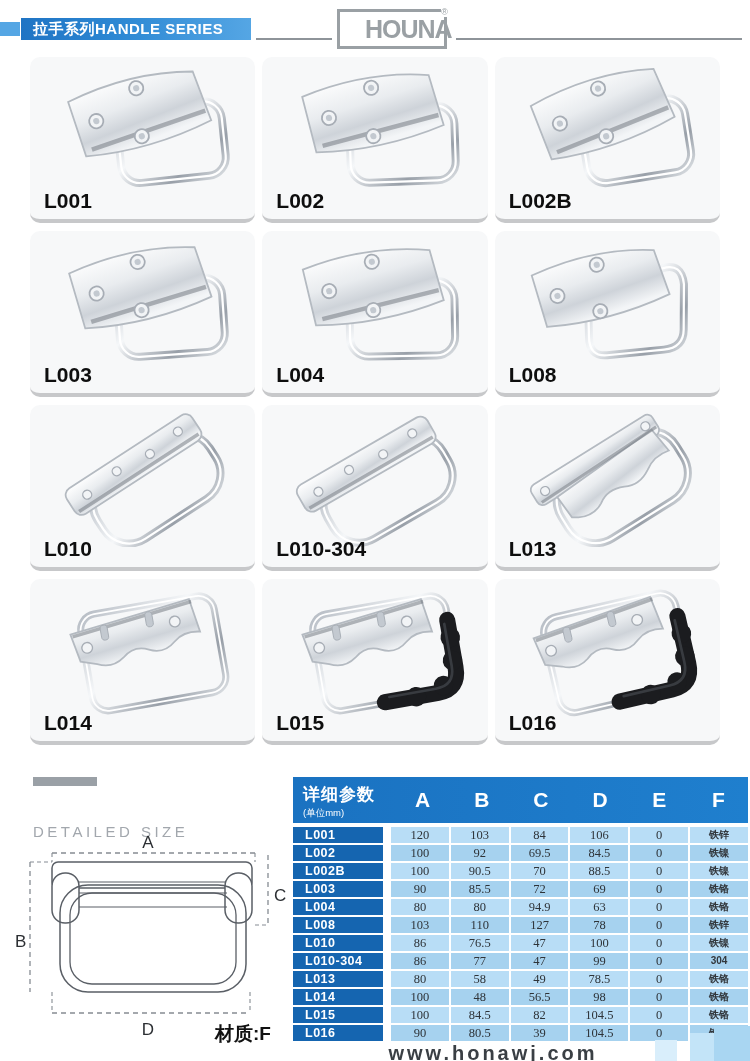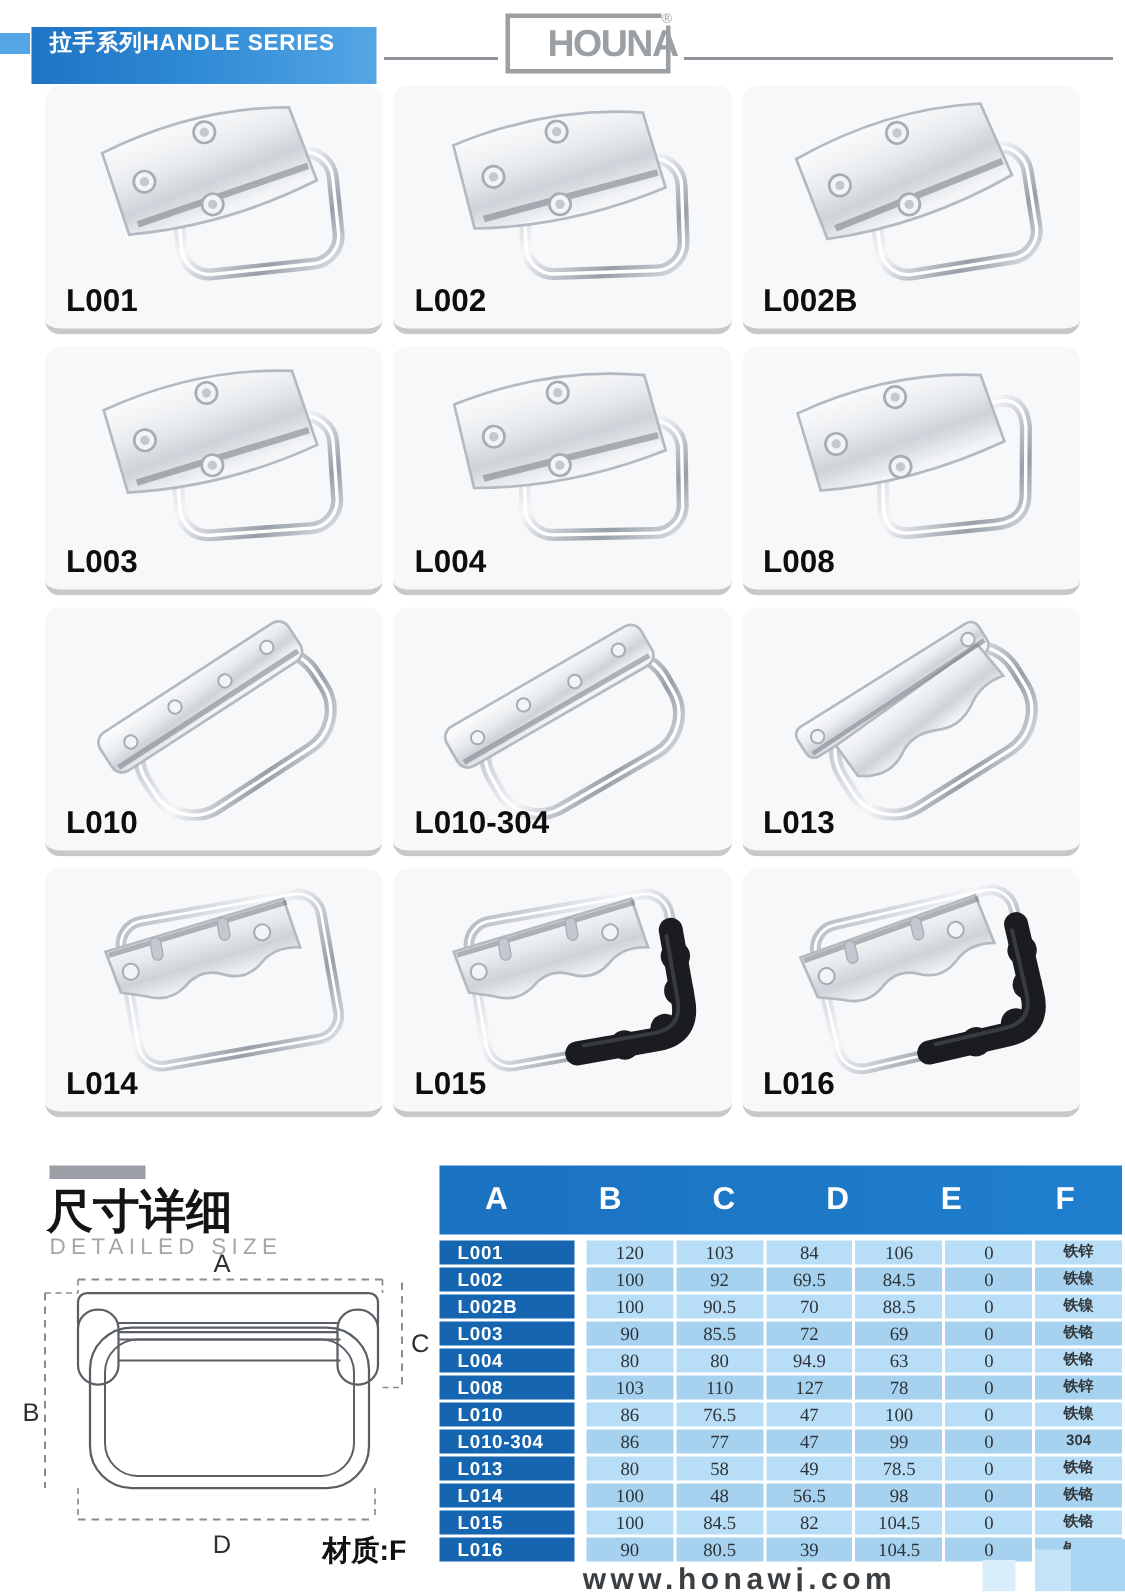--- a/index.html
+++ b/index.html
@@ -1,21 +1,21 @@
 <!DOCTYPE html>
 <html><head>
 <meta charset="utf-8">
 <style>
   html,body{margin:0;padding:0;background:#ffffff;}
   .page{position:relative;width:750px;height:1061px;background:#fff;overflow:hidden;
         font-family:"Liberation Sans",sans-serif;}
 
   
   .hdr-accent{position:absolute;left:0;top:22px;width:20px;height:14px;background:#55a6e4;}
-  .hdr-bar{position:absolute;left:21px;top:18px;width:230px;height:38px;
+  .hdr-bar{position:absolute;left:21px;top:18px;width:230px;height:22px;
            background:linear-gradient(90deg,#1f74c4,#2e89d4 45%,#55a6e4);
            color:#fff;font-size:15px;font-weight:bold;line-height:22px;padding-left:12px;
            letter-spacing:.5px;box-sizing:border-box;}
   .hdr-line{position:absolute;top:38px;height:2px;background:#8e9499;}
   .hdr-line.l{left:256px;width:76px;}
   .hdr-line.r{left:456px;width:286px;}
   .logo-box{position:absolute;left:337px;top:9px;width:110px;height:40px;border:3px solid #9aa0a4;
             box-sizing:border-box;text-align:center;}
   .logo-text{font-size:25px;font-weight:800;color:#9aa0a4;letter-spacing:-1px;line-height:34px;margin-left:25px;}
   .logo-reg{position:absolute;top:-4px;right:-4px;font-size:9px;color:#9aa0a4;background:#fff;line-height:9px;}
@@ -244,21 +244,20 @@
       </div>
       <div class="card">
         <svg class="photo" viewBox="0 0 230 155">
           <use href="#h-fold-grip" transform="rotate(-3 115 77)"></use>
         </svg>
         <span class="plabel">L016</span>
       </div>
     </div>
 
   <div class="accent-bar"></div>
-  <div class="size-title">尺寸详细</div>
   <div class="size-sub">DETAILED SIZE</div>
 
   <svg class="diagram" width="285" height="215" viewBox="0 0 285 215">
 
     <line x1="37" y1="18" x2="240" y2="18" stroke="#868c93" stroke-width="1.3" stroke-dasharray="5 4"></line>
     <line x1="15" y1="27" x2="15" y2="157" stroke="#868c93" stroke-width="1.3" stroke-dasharray="5 4"></line>
     <line x1="253" y1="20" x2="253" y2="90" stroke="#868c93" stroke-width="1.3" stroke-dasharray="5 4"></line>
     <line x1="37" y1="178" x2="235" y2="178" stroke="#868c93" stroke-width="1.3" stroke-dasharray="5 4"></line>
     <line x1="37" y1="18" x2="37" y2="27" stroke="#868c93" stroke-width="1.1" stroke-dasharray="4 3"></line>
     <line x1="240" y1="18" x2="240" y2="27" stroke="#868c93" stroke-width="1.1" stroke-dasharray="4 3"></line>
@@ -277,20 +276,24 @@
     <line x1="64" y1="72" x2="212" y2="72" stroke="#5a5f66" stroke-width="1.2"></line>
 
     <text x="133" y="13" font-size="17" fill="#2c2f33" text-anchor="middle">A</text>
     <text x="0" y="112" font-size="17" fill="#2c2f33">B</text>
     <text x="259" y="66" font-size="17" fill="#2c2f33">C</text>
     <text x="133" y="200" font-size="17" fill="#2c2f33" text-anchor="middle">D</text>
     <text x="200" y="205" font-size="19" font-weight="bold" fill="#111111">材质:F</text>
   </svg>
 
   <div class="spec-header">
+    <div class="param-cell">
+      <div class="pt">详细参数</div>
+      <div class="pu">(单位mm)</div>
+    </div>
     <div class="col-heads" id="col-heads">
         <div class="ch">A</div>
         <div class="ch">B</div>
         <div class="ch">C</div>
         <div class="ch">D</div>
         <div class="ch">E</div>
         <div class="ch">F</div>
       </div>
   </div>
   <div class="spec-body" id="spec-body">

